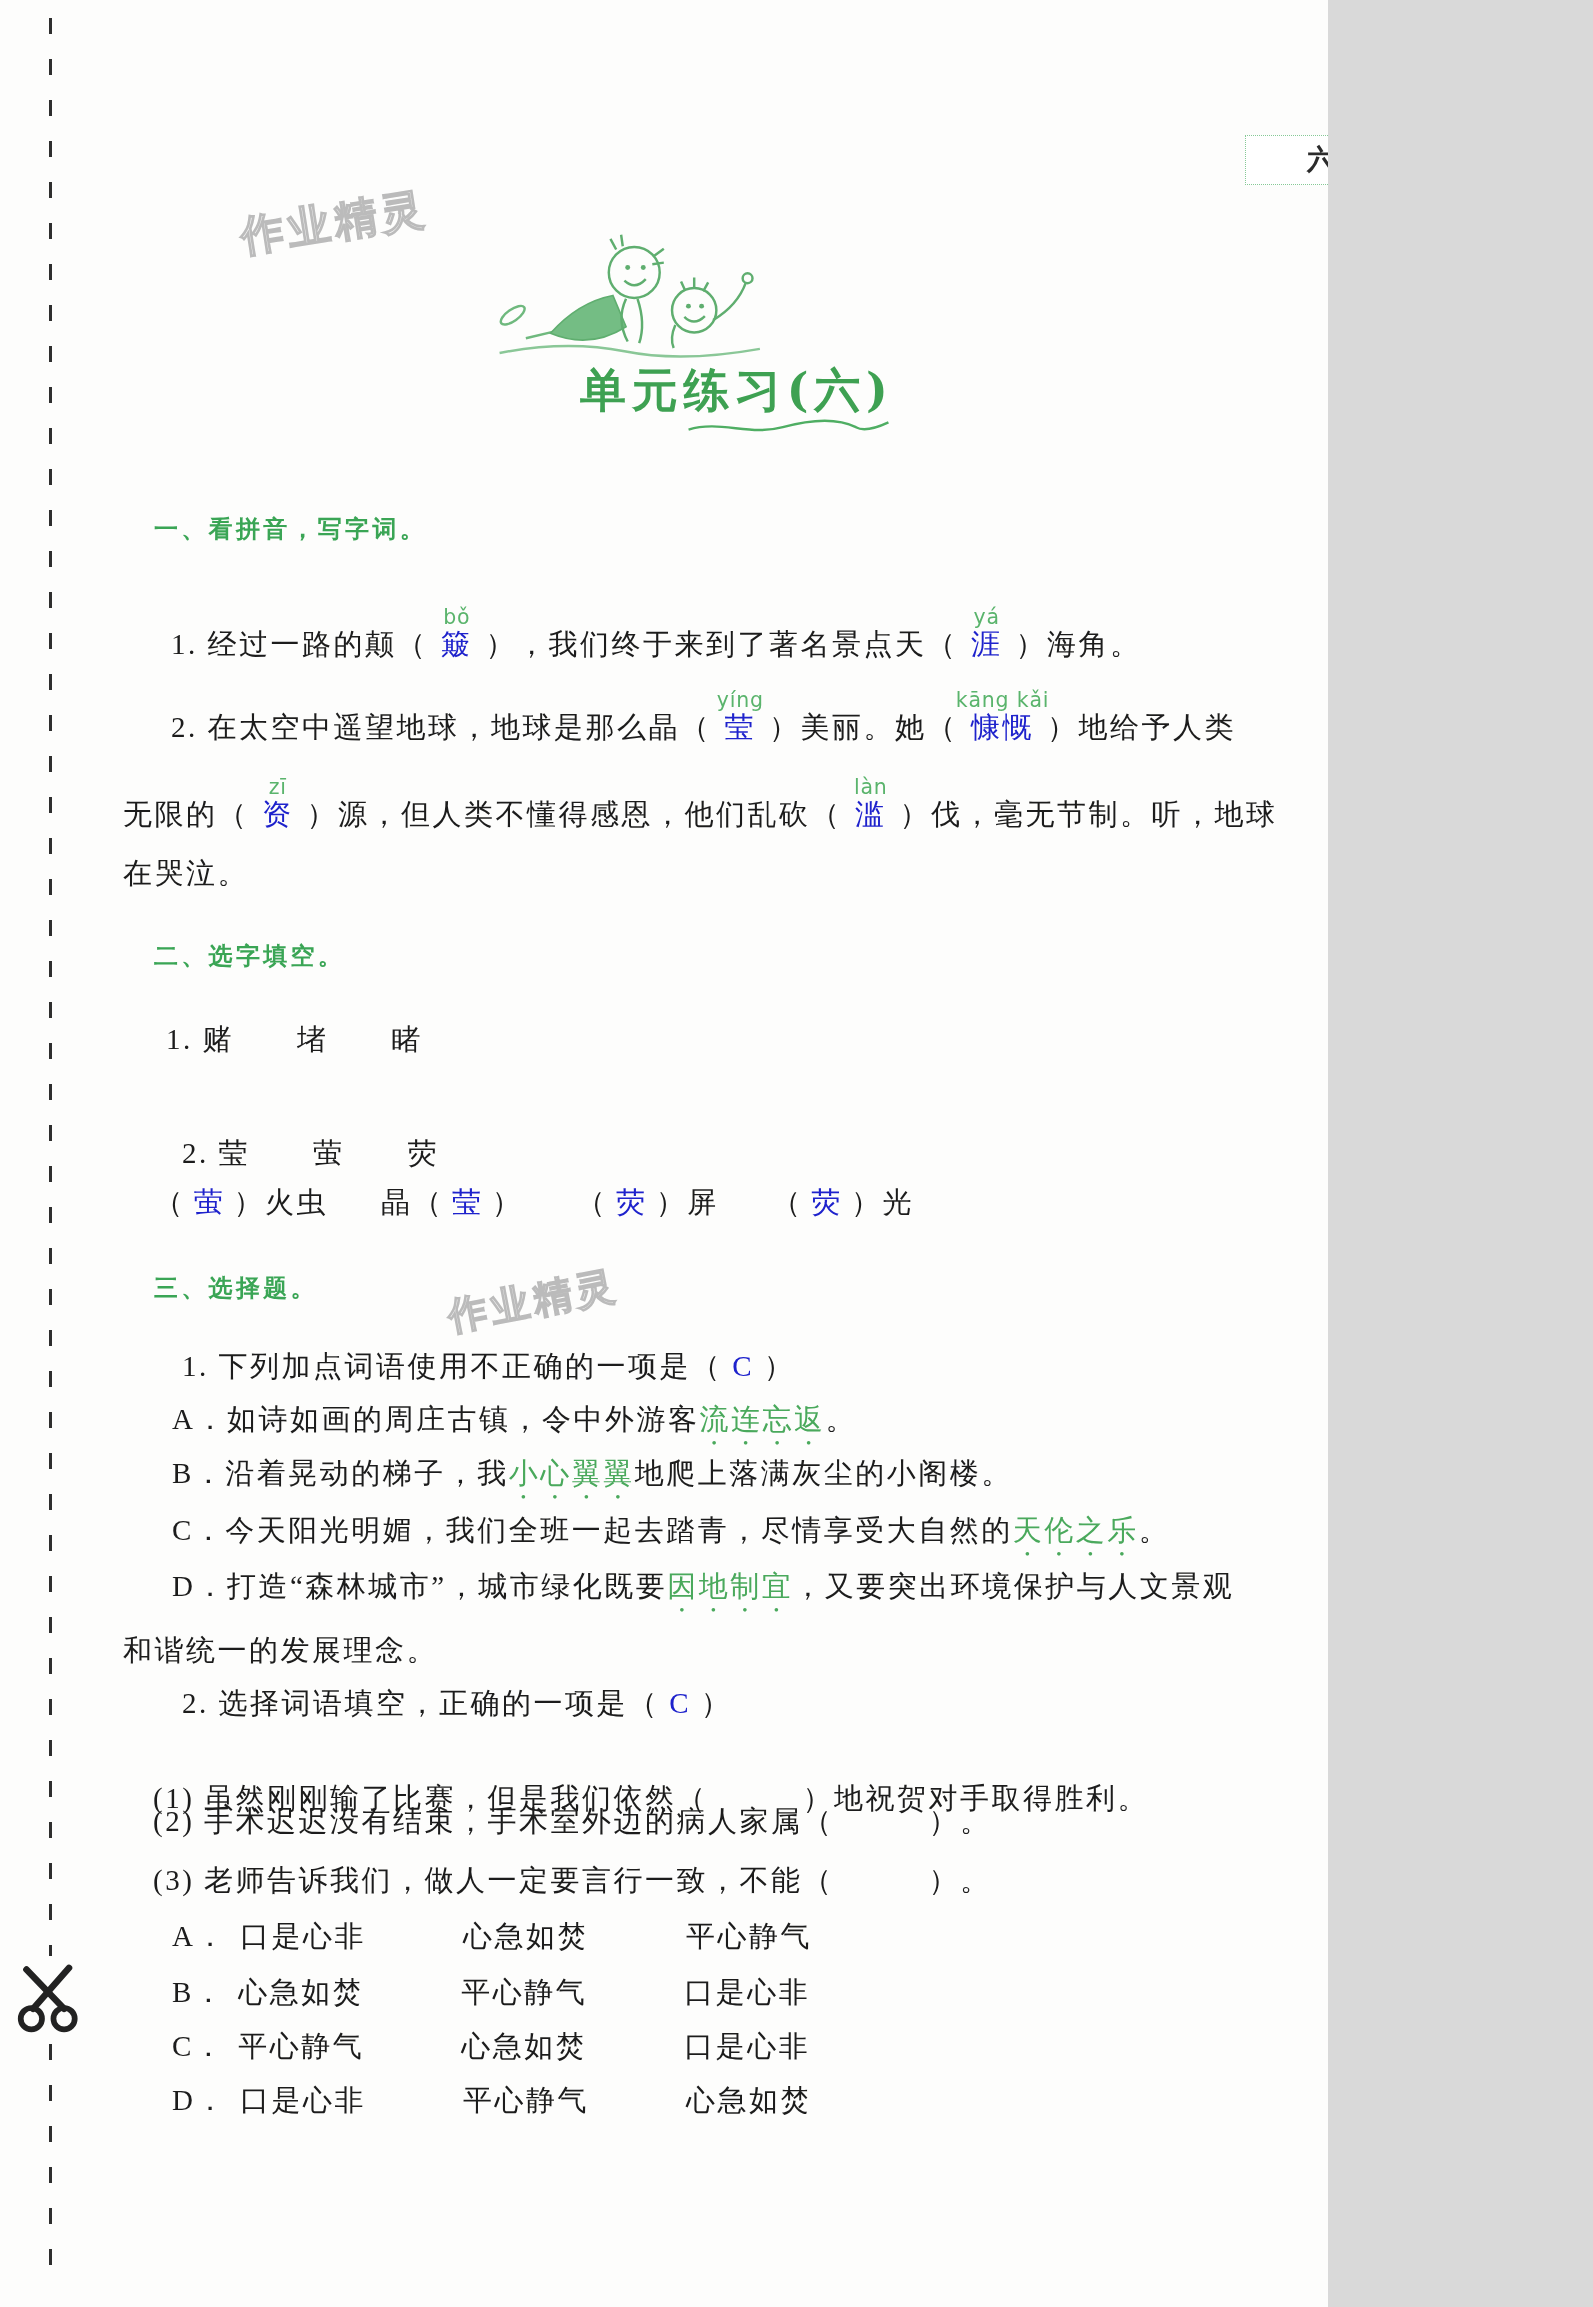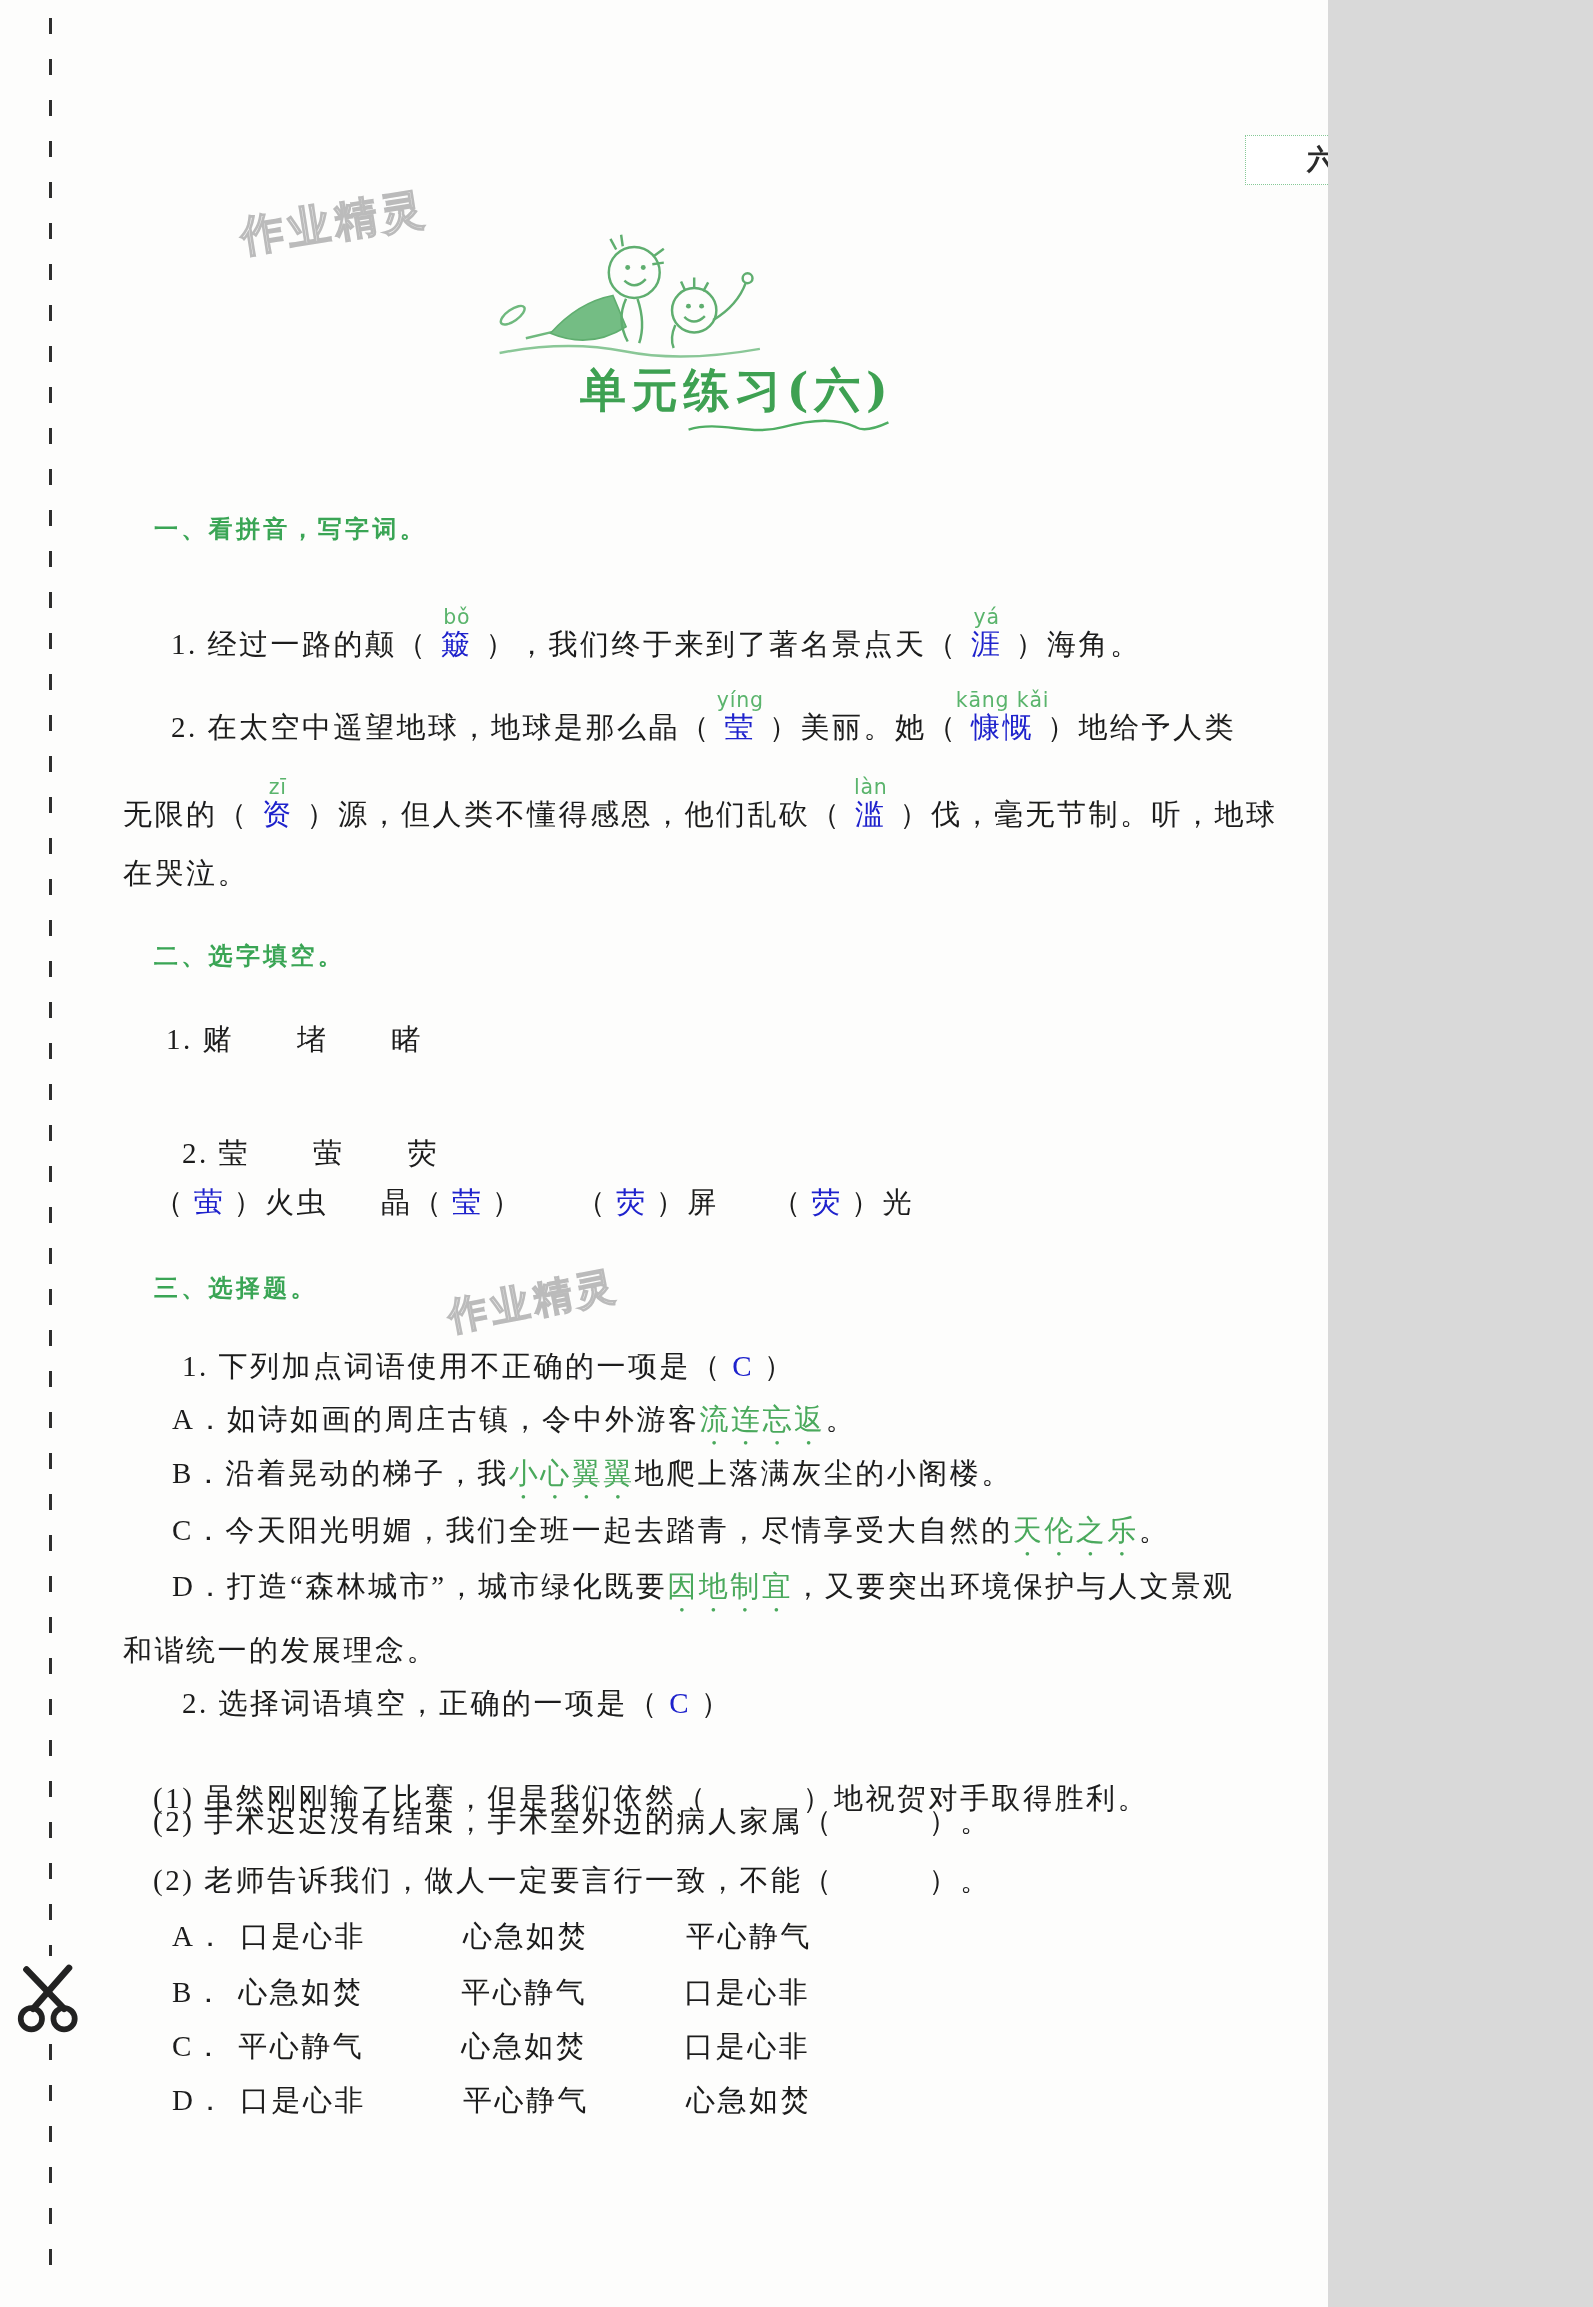--- a/index.html
+++ b/index.html
@@ -147,21 +147,21 @@
     <span>D．</span><span>打造“森林城市”，城市绿化既要</span><span class="em">因地制宜</span><span>，又要突出环境保护与人文景观</span>
   </div>
   <div class="line" style="left:123px;top:1632px;">和谐统一的发展理念。</div>
 
   <div class="line" style="left:182px;top:1685px;">
     <span>2. 选择词语填空，正确的一项是（ </span><span class="blue">C</span><span> ）</span>
   </div>
 
   <div class="line" style="left:153px;top:1744px;margin-top:36px;">(1) 虽然刚刚输了比赛，但是我们依然（　　　）地祝贺对手取得胜利。</div>
   <div class="line" style="left:153px;top:1803px;">(2) 手术迟迟没有结束，手术室外边的病人家属（　　　）。</div>
-  <div class="line" style="left:153px;top:1862px;">(2) 老师告诉我们，做人一定要言行一致，不能（　　　）。</div>
+  <div class="line" style="left:153px;top:1862px;">(3) 老师告诉我们，做人一定要言行一致，不能（　　　）。</div>
 
   <div class="line choice-row" style="left:172px;top:1918px;">
     <span>A．</span><span class="idiom first">口是心非</span><span class="idiom">心急如焚</span><span class="idiom">平心静气</span>
   </div>
   <div class="line choice-row" style="left:172px;top:1974px;">
     <span>B．</span><span class="idiom first">心急如焚</span><span class="idiom">平心静气</span><span class="idiom">口是心非</span>
   </div>
   <div class="line choice-row" style="left:172px;top:2028px;">
     <span>C．</span><span class="idiom first">平心静气</span><span class="idiom">心急如焚</span><span class="idiom">口是心非</span>
   </div>

